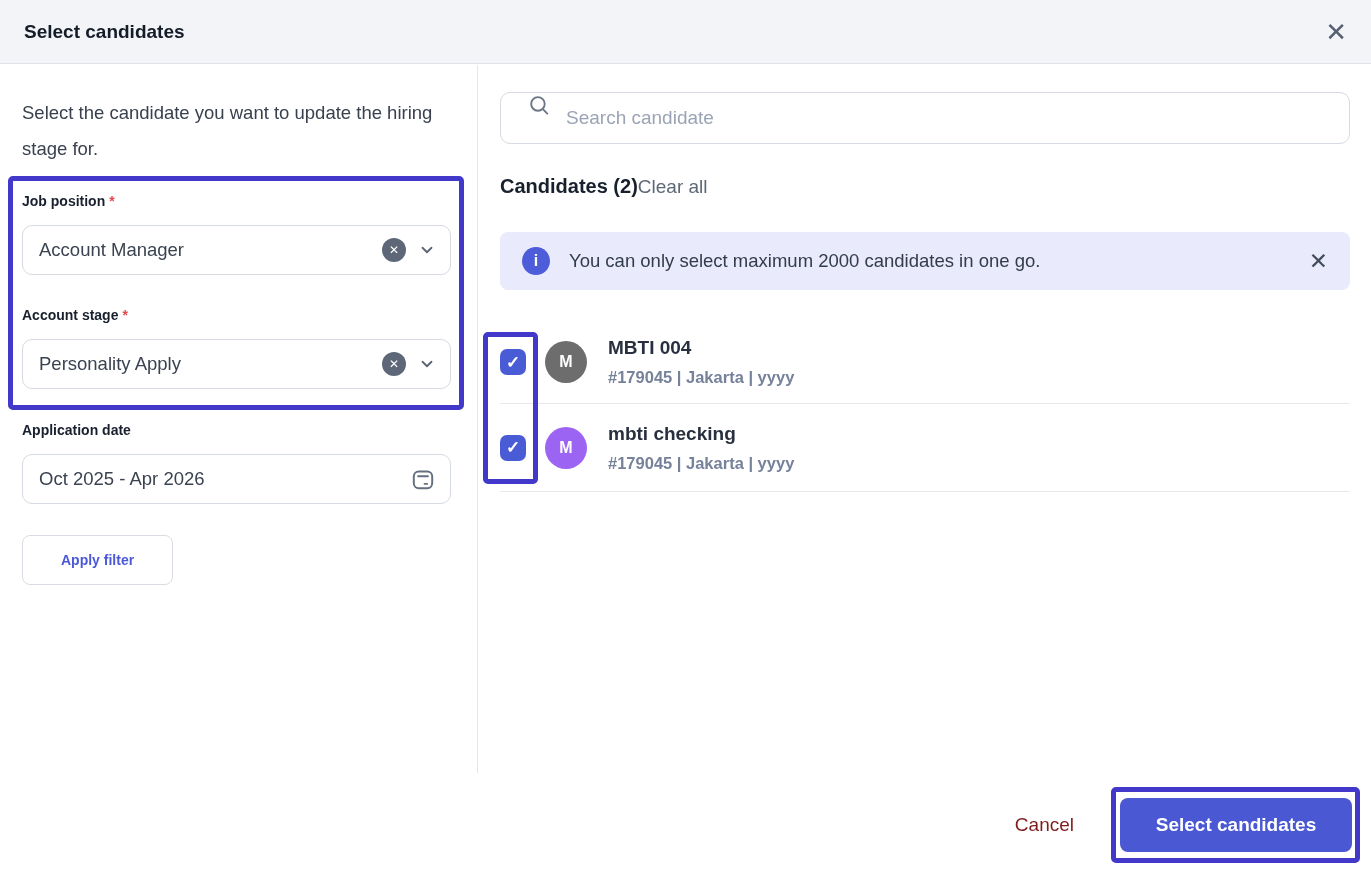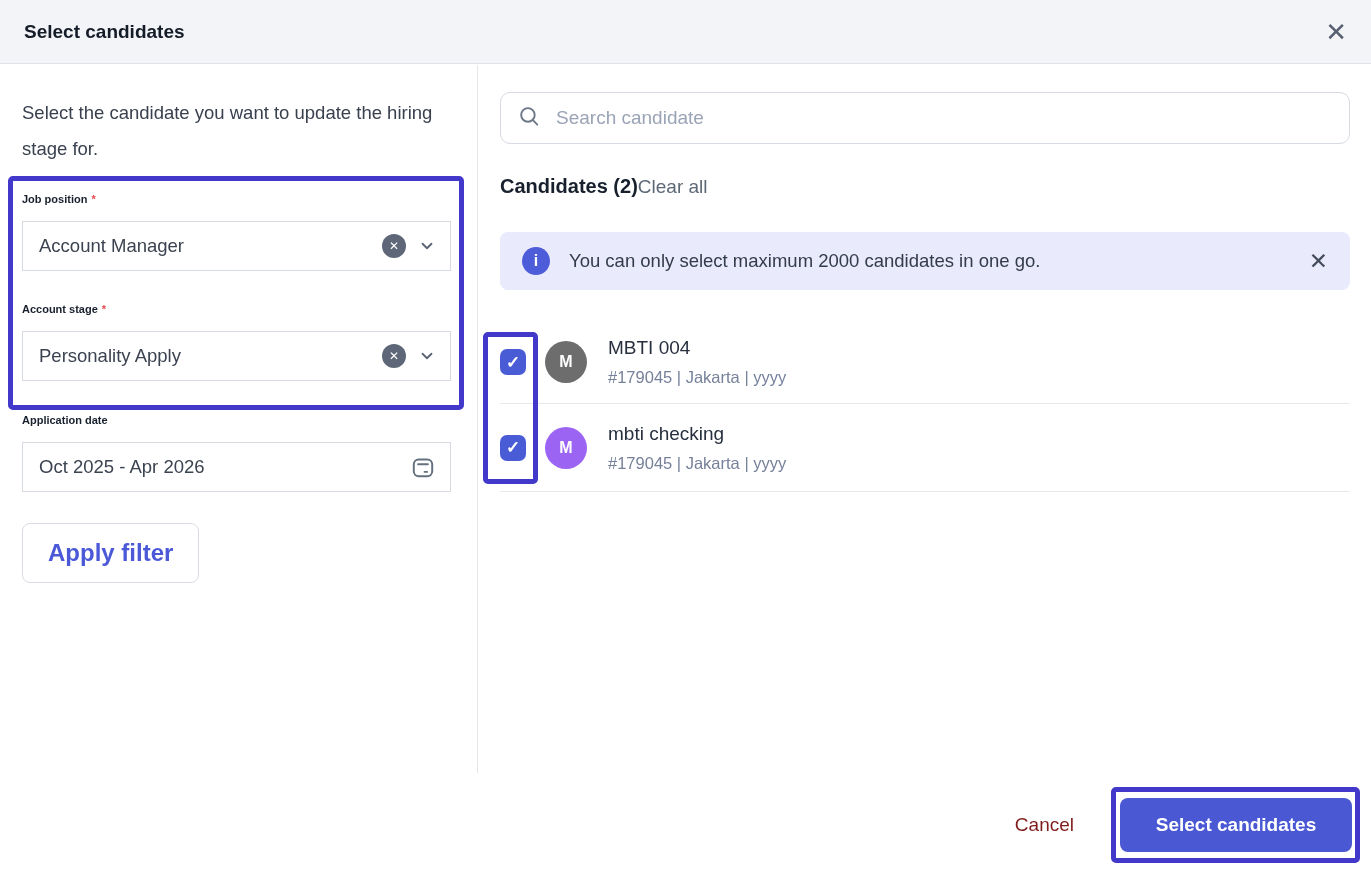--- a/index.html
+++ b/index.html
@@ -22,48 +22,48 @@
   
   .left-panel {
     position:absolute; top:65px; left:0; width:478px; bottom:99px;
     border-right:1px solid #e4e7ec; padding:30px 22px 0 22px;
   }
   .right-panel {
     position:absolute; top:65px; left:478px; right:0; bottom:99px;
     padding:27px 21px 0 22px;
   }
   .description { font-size:18.5px; color:#39414f; line-height:36px; max-width:420px; }
-  .field-label { margin-top:26px; font-size:11px; font-weight:bold; color:#18202e; }
+  .field-label { margin-top:26px; font-size:14px; font-weight:bold; color:#18202e; }
   .field-label .req { color:#e5484d; font-weight:bold; margin-left:4px; }
   .select-box, .date-box {
     margin-top:16px; height:50px; width:429px;
-    border:1px solid #d6dae1; border-radius:0;
+    border:1px solid #d6dae1; border-radius:10px;
     display:flex; align-items:center; padding:0 14px 0 16px; background:#fff;
     cursor:pointer;
   }
   .select-value { flex:1; font-size:18.5px; color:#3b4350; }
   .gap-32 { margin-top:32px; }
   .gap-33 { margin-top:33px; }
   .clear-circle {
     width:24px; height:24px; border-radius:50%; background:#5d6777;
     color:#ffffff; font-size:12px; display:flex; align-items:center; justify-content:center;
     margin-right:12px; cursor:pointer; flex:0 0 auto;
   }
   .chevron { color:#5a6474; flex:0 0 auto; display:flex; }
   .calendar-icon { margin-left:auto; display:flex; color:#64707f; }
   .apply-btn {
-    margin-top:31px; height:60px; padding:0 25px;
+    margin-top:31px; height:50px; padding:0 38px;
     background:#fff; border:1px solid #d9dde3; border-radius:8px;
     font-family:"Liberation Sans",sans-serif;
-    font-size:24px; font-weight:bold; color:#4b59d8; cursor:pointer;
+    font-size:14px; font-weight:bold; color:#4b59d8; cursor:pointer;
   }
   
   .search-box {
     height:52px; border:1px solid #d6dae1; border-radius:10px;
-    display:flex; align-items:center; padding:0 16px; gap:14px; background:#fff;
+    display:flex; padding:0 26px; gap:14px; background:#fff;
   }
   .search-box svg { flex:0 0 auto; }
   .search-input {
     border:none; outline:none; flex:1; font-size:19px; color:#3b4350;
     font-family:"Liberation Sans",sans-serif; background:transparent;
   }
   .search-input::placeholder { color:#9aa4b6; }
   .list-header { margin-top:31px; display:flex; align-items:center; }
   .list-title { font-size:20px; font-weight:bold; color:#18202e; }
   .clear-all { font-size:19px; color:#5d6876; cursor:pointer; }
@@ -87,21 +87,21 @@
   .checkbox {
     width:26px; height:26px; border-radius:7px; background:#4a5cd5;
     display:flex; align-items:center; justify-content:center;
     color:#fff; font-size:17px; font-weight:bold; cursor:pointer; flex:0 0 auto;
   }
   .avatar {
     width:42px; height:42px; border-radius:50%; margin-left:19px;
     display:flex; align-items:center; justify-content:center;
     color:#fff; font-size:16px; font-weight:bold; flex:0 0 auto;
   }
-  .cand-text { margin-left:21px; }
+  .cand-text { margin-left:21px;font-weight:bold; }
   .cand-name { font-size:19px; color:#28303f; }
   .cand-meta { margin-top:9px; font-size:16.5px; color:#76819a; }
   
   .modal-footer {
     position:absolute; left:0; right:0; bottom:0; height:99px;
     display:flex; align-items:center; justify-content:flex-end;
     gap:46px; padding-right:19px; background:#fff;
   }
   .cancel-btn {
     background:none; border:none; font-size:19px; color:#7f1d1d; cursor:pointer;

